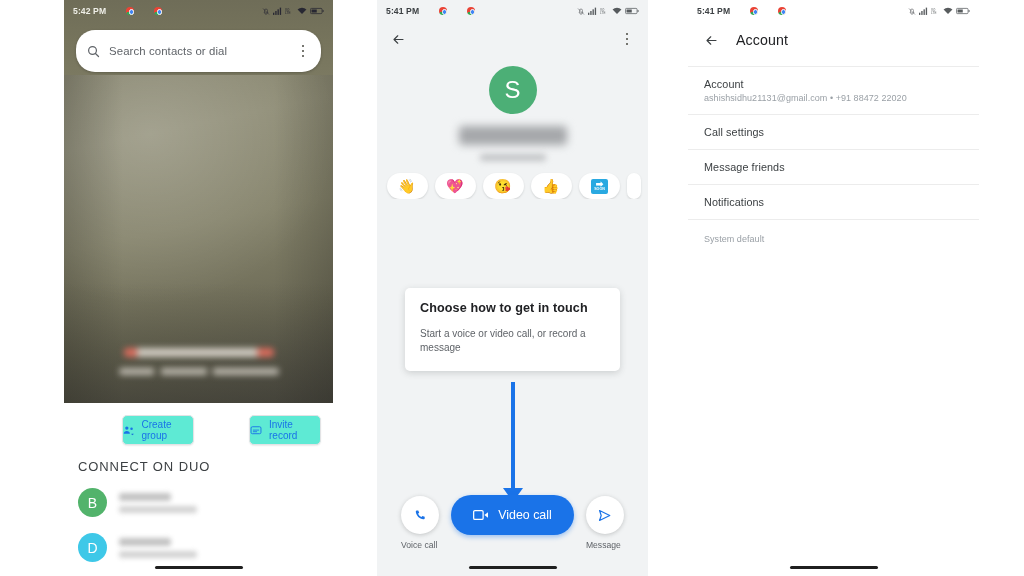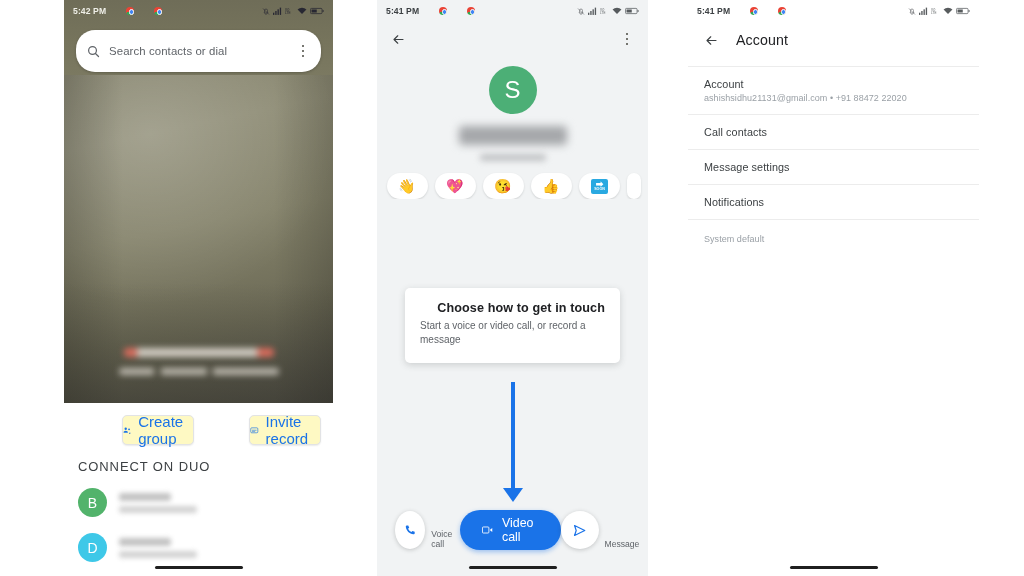--- a/index.html
+++ b/index.html
@@ -81,22 +81,22 @@
   .blurline {
     display: inline-block; border-radius: 4px; filter: blur(3.4px);
     margin: 0 auto;
   }
   .blurline.l1 { width: 150px; height: 9px; background: linear-gradient(90deg,#d86b5c 0 9%,#cfcac0 9% 34%,#cfcac0 40% 62%,#cfcac0 68% 88%,#d86b5c 90% 100%); }
   .blurline.l2 { width: 160px; height: 7px; background: linear-gradient(90deg,#b9b5ab 0 22%,transparent 22% 26%,#b9b5ab 26% 55%,transparent 55% 59%,#b9b5ab 59% 100%); margin-top: 5px; }
 
   .dual-btns { display: flex; gap: 9px; padding: 12px 12px 10px; }
   .outl-btn {
     flex: 1; height: 30px; border: 1px solid #e2e3e5; border-radius: 5px;
-    background: #fef9c3; display: flex; align-items: center; justify-content: center;
-    gap: 7px; font-size: 15px; color: #1a73e8; font-weight: 500;
+    background: #5eead4; display: flex; align-items: center; justify-content: center;
+    gap: 7px; font-size: 10px; color: #1a73e8; font-weight: 500;
     box-shadow: 0 1px 1.5px rgba(60,64,67,.10);
     margin-left: 46px;
   }
   .sect-head {
     font-size: 13px; letter-spacing: .9px; font-weight: 400;
     color: #3c4043; padding: 4px 14px 6px;
   }
   .contact-row { display: flex; align-items: center; gap: 12px; padding: 8px 14px; }
   .avatar-sm {
     width: 29px; height: 29px; border-radius: 50%;
@@ -132,45 +132,46 @@
     display: flex; flex-direction: column; align-items: center; justify-content: center;
     color: #fff; font-size: 3.6px; font-weight: 700; line-height: 1;
   }
   .soon-ic span.ar { font-size: 9px; line-height: 7px; }
 
   .tip-card {
     position: absolute; left: 28px; right: 28px; top: 288px;
     background: #fff; border-radius: 5px; padding: 13px 15px 16px;
     box-shadow: 0 2px 7px rgba(60,64,67,.2); text-align: left;
   }
-  .tip-title { font-size: 12.6px; font-weight: 700; color: #202124; text-align: right; margin-bottom: 4px; letter-spacing: .1px; }
+  .tip-title { font-size: 12.6px; font-weight: 700; color: #202124; text-align: left; margin-bottom: 12px; letter-spacing: .1px; }
   .tip-body { font-size: 10px; color: #5f6368; line-height: 1.42; }
   .arrow-wrap { position: absolute; left: 50%; top: 382px; transform: translateX(-50%); }
   .arrow-line { width: 4px; height: 108px; background: #1a73e8; margin: 0 auto; }
   .arrow-head {
     width: 0; height: 0; margin: -2px auto 0;
     border-left: 10px solid transparent; border-right: 10px solid transparent;
     border-top: 14px solid #1a73e8;
   }
   .p2-actions {
     position: absolute; left: 0; right: 0; bottom: 26px;
     display: flex; align-items: flex-start; justify-content: space-around; padding: 0 18px;
   }
-  .act { display: flex; flex-direction: row; align-items: flex-end; gap: 6px; }
+  .act { display: flex; flex-direction: column; align-items: flex-start; gap: 6px; }
   .fab-circle {
     width: 38px; height: 38px; border-radius: 50%; background: #fff;
     display: flex; align-items: center; justify-content: center;
     box-shadow: 0 1px 4px rgba(60,64,67,.26);
   }
   .act-label { font-size: 8.6px; color: #5f6368; }
   .video-pill {
     height: 40px; border-radius: 20px; background: #1a73e8; color: #fff;
     display: flex; align-items: center; gap: 9px; padding: 0 22px;
     font-size: 12.4px; font-weight: 500; box-shadow: 0 2px 5px rgba(26,115,232,.4);
     margin-top: -1px;
+    text-align: center;
   }
 
   
   .p3 .statusbar { color: #3c4043; }
   .p3-appbar { height: 36px; display: flex; align-items: center; gap: 17px; padding: 0 16px; }
   .p3-title { font-size: 14.2px; color: #202124; letter-spacing: .1px; }
   .settings-list { margin-top: 8px; }
   .set-item { padding: 11px 16px 11px; border-top: 1px solid #ececec; }
   .set-item:first-child { border-top: 1px solid #ececec; }
   .set-title { font-size: 10.8px; color: #3c4043; letter-spacing: .1px; }
@@ -425,24 +426,24 @@
         </svg>
       <span class="p3-title">Account</span>
     </div>
 
     <div class="settings-list">
       <div class="set-item">
         <div class="set-title">Account</div>
         <div class="set-sub">ashishsidhu21131@gmail.com • +91 88472 22020</div>
       </div>
       <div class="set-item">
-        <div class="set-title">Call contacts</div>
+        <div class="set-title">Call settings</div>
       </div>
       <div class="set-item">
-        <div class="set-title">Message settings</div>
+        <div class="set-title">Message friends</div>
       </div>
       <div class="set-item">
         <div class="set-title">Notifications</div>
       </div>
       <div class="set-item">
         <div class="set-sub">System default</div>
       </div>
     </div>
 
     <div class="home-ind"></div>

